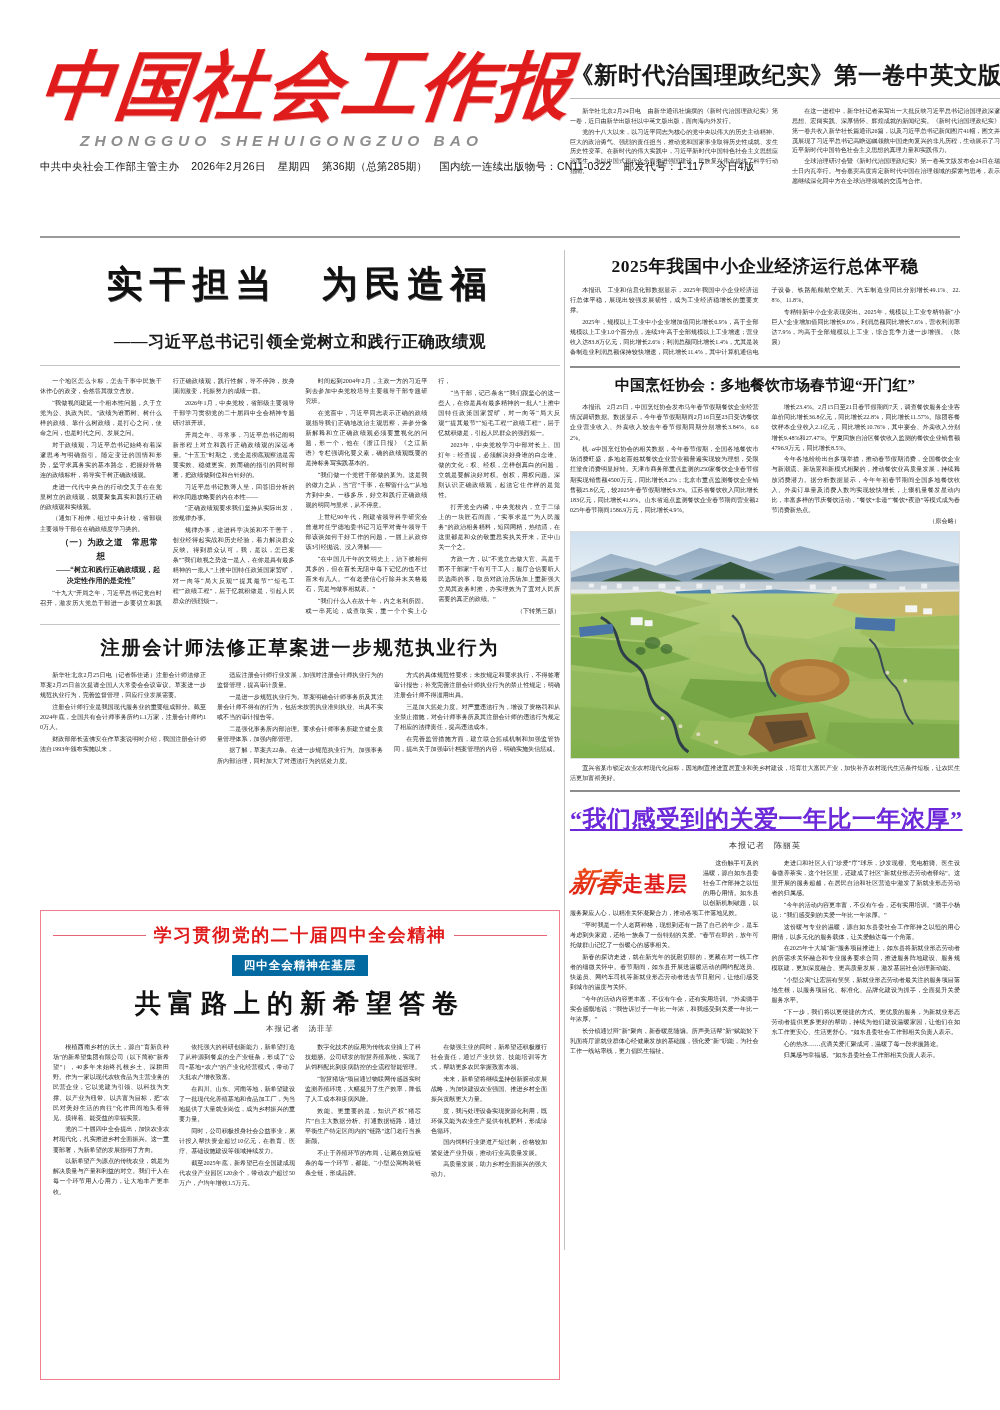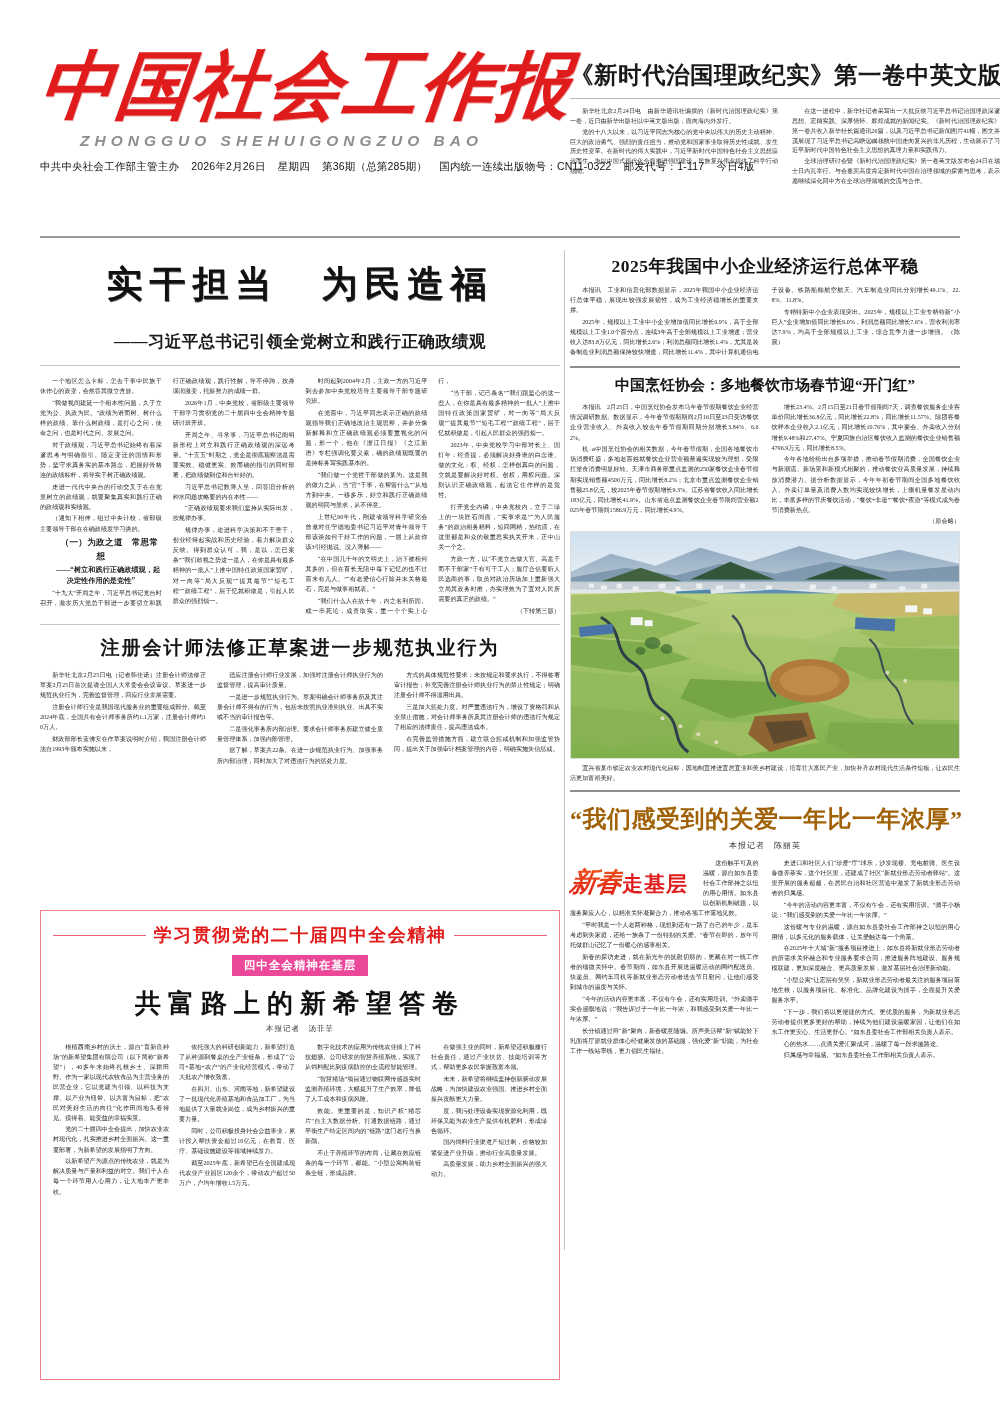--- a/index.html
+++ b/index.html
@@ -99,21 +99,21 @@
     width:390px;height:228px;position:relative;overflow:hidden;border:1px solid #ddd;
     box-sizing:border-box;margin-top:4px;
   }
   .photo svg{display:block;width:100%;height:100%;}
   .photo-cap{font-size:6.1px;line-height:1.65;margin-top:4px;color:#2b2b2b;text-align:justify;
              word-break:break-all;text-indent:2em;}
 
   
   .quote-h{
     text-align:center;font-size:24px;font-weight:700;letter-spacing:.5px;margin:11px 0 5px;
-    color:#a16207;white-space:nowrap;font-family:"Liberation Serif",serif;
+    color:#6d28d9;white-space:nowrap;font-family:"Liberation Serif",serif;text-decoration:underline;
   }
   .byline{text-align:center;font-size:8px;color:#333;margin-bottom:7px;letter-spacing:1px;}
 
   
   .xc-logo{width:125px;height:46px;position:relative;float:left;margin:2px 8px 2px 0;}
   .xc-a{font-size:27px;font-weight:700;color:#e23a0e;font-style:italic;letter-spacing:-1px;
         transform:skewX(-8deg);display:inline-block;
         background:linear-gradient(180deg,#f25b18,#d81313);-webkit-background-clip:text;
         -webkit-text-fill-color:transparent;}
   .xc-b{font-size:21px;font-weight:700;color:#e01b1b;letter-spacing:1px;
@@ -122,21 +122,21 @@
   
   .redbox{
     position:absolute;left:40px;top:910px;width:520px;height:470px;
     border:1.5px solid #ef7f8e;box-sizing:border-box;padding:10px 12px 8px;
     background:#fff;
   }
   .rb-banner{display:flex;align-items:center;justify-content:center;gap:8px;margin-top:2px;}
   .rb-banner .line{height:1px;background:#e8627a;flex:1;}
   .rb-banner .txt{font-size:18px;font-weight:700;color:#e01b1b;letter-spacing:1.5px;white-space:nowrap;}
   .rb-badge{
-    display:block;margin:8px auto 0;background:#ec4899;color:#fff;font-weight:700;
+    display:block;margin:8px auto 0;background:#0369a1;color:#fff;font-weight:700;
     font-size:11.5px;letter-spacing:1px;padding:3px 12px;width:fit-content;
     font-family:"Liberation Sans",sans-serif;
   }
   .rb-h{
     text-align:center;font-size:26px;font-weight:700;letter-spacing:7px;margin:10px 0 3px;
     color:#111;font-family:"Liberation Sans",sans-serif;
   }
   .rb-by{text-align:center;font-size:7.5px;color:#333;letter-spacing:1px;margin-bottom:8px;}
   .rb-cols{column-count:4;column-gap:10px;height:380px;}
 

